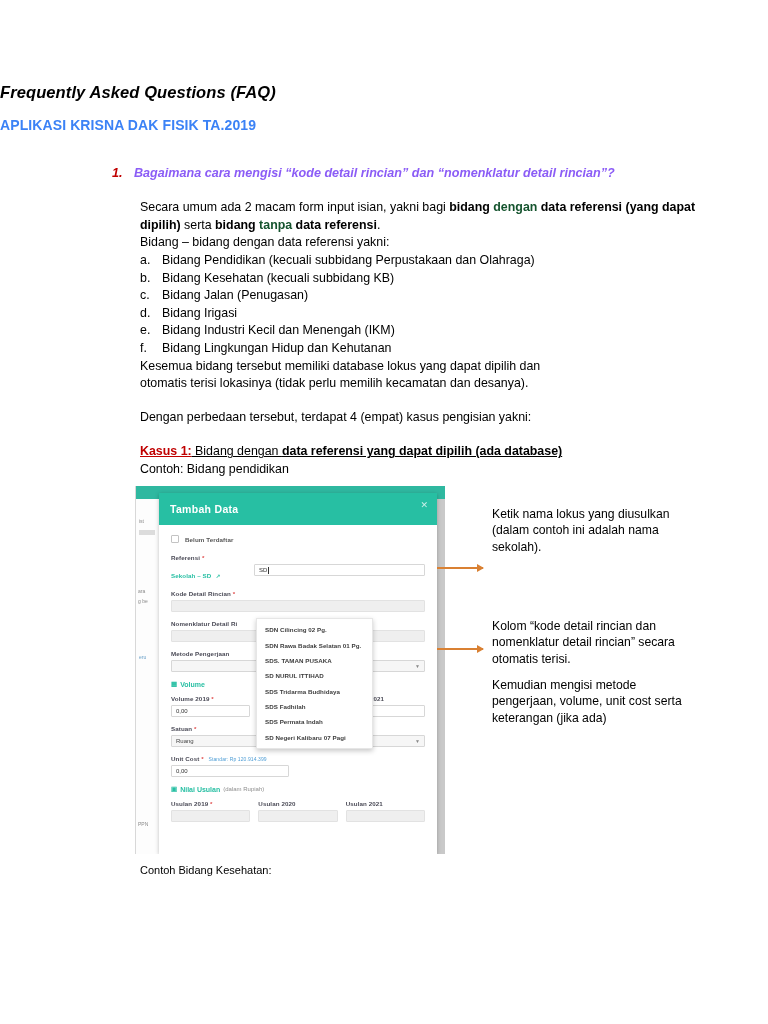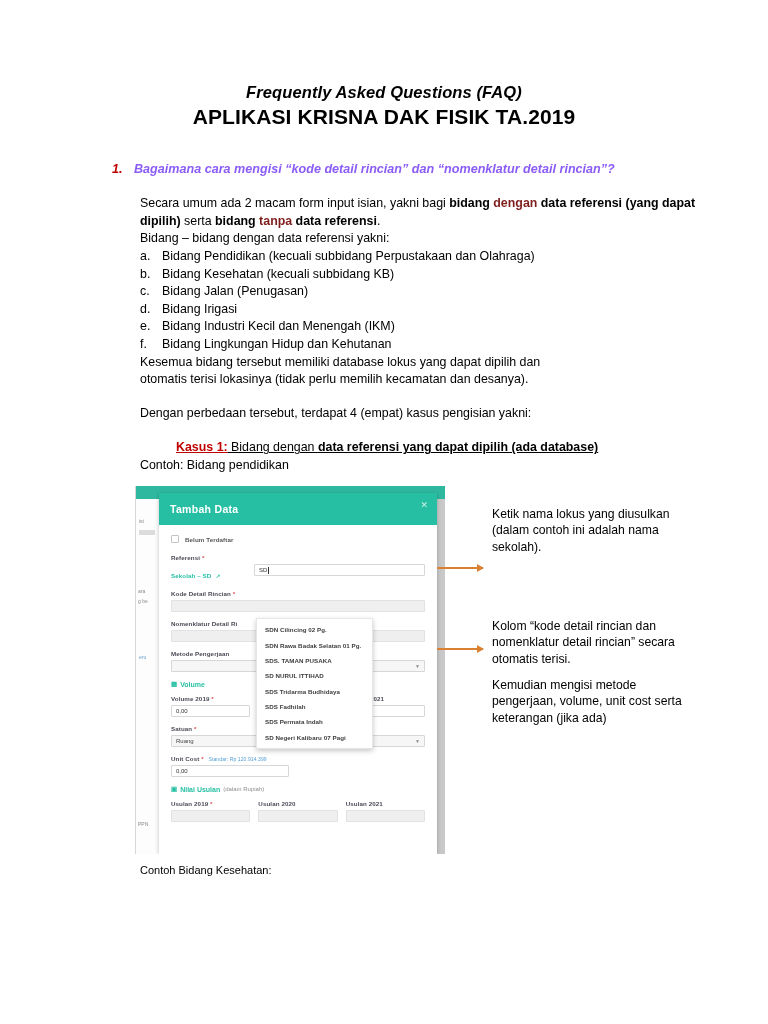--- a/index.html
+++ b/index.html
@@ -10,59 +10,59 @@
     font-family: "Liberation Sans", sans-serif;
   }
   .page {
     position: relative;
     width: 768px; height: 1024px;
     background: #ffffff;
     overflow: hidden;
   }
 
   
-  .title-block { padding-top: 82px; text-align: center; }
+  .title-block { padding-top: 82px; text-align: left; }
   .doc-title-1 {
     font-size: 16.5px; font-weight: bold; font-style: italic;
     color: #000; letter-spacing: .1px; line-height: 1.25;
   }
   .doc-title-2 {
-    font-size: 21px; font-weight: bold; color: #000000;
-    line-height: 1.3; letter-spacing: .1px;
+    font-size: 14px; font-weight: bold; color: #3b82f6;
+    line-height: 1.3; letter-spacing: .1px; margin-top: 13px;
   }
 
   
   .question-row {
     display: flex; margin: 30px 0 0 0;
     padding-left: 112px; padding-right: 80px;
   }
   .q-num {
     color: #c00000; font-weight: bold; font-style: italic;
     font-size: 12.6px; width: 22px; flex: none; line-height: 1.45;
   }
   .q-text {
     color: #8b5cf6; font-weight: bold; font-style: italic;
     font-size: 12.6px; line-height: 1.45; text-align: right;
   }
 
   
   .body-wrap { padding-left: 140px; padding-right: 72px; margin-top: 17px; }
   .p { font-size: 12.4px; color: #000; line-height: 1.42; }
   .p b { font-weight: bold; }
-  .red { color: #7f1d1d; }
+  .red { color: #14532d; }
   .spacer-line { height: 16px; }
 
   ul.alpha { list-style: none; margin: 0; padding: 0; }
   ul.alpha li {
     font-size: 12.4px; line-height: 1.42; color: #000;
     display: flex;
   }
   ul.alpha li .mk { width: 22px; flex: none; }
 
-  .kasus-line { margin-top: 17px; font-size: 12.4px; line-height: 1.45; margin-left: 36px; }
+  .kasus-line { margin-top: 17px; font-size: 12.4px; line-height: 1.45; }
   .kasus-label { color: #c00000; font-weight: bold; text-decoration: underline; }
   .kasus-rest { color: #000; text-decoration: underline; }
   .contoh-line { font-size: 12.4px; color: #000; line-height: 1.45; }
 
   
   .shot {
     position: absolute; left: 135px; top: 486px;
     width: 310px; height: 368px;
     background: #0ea5e9;
     overflow: hidden;

